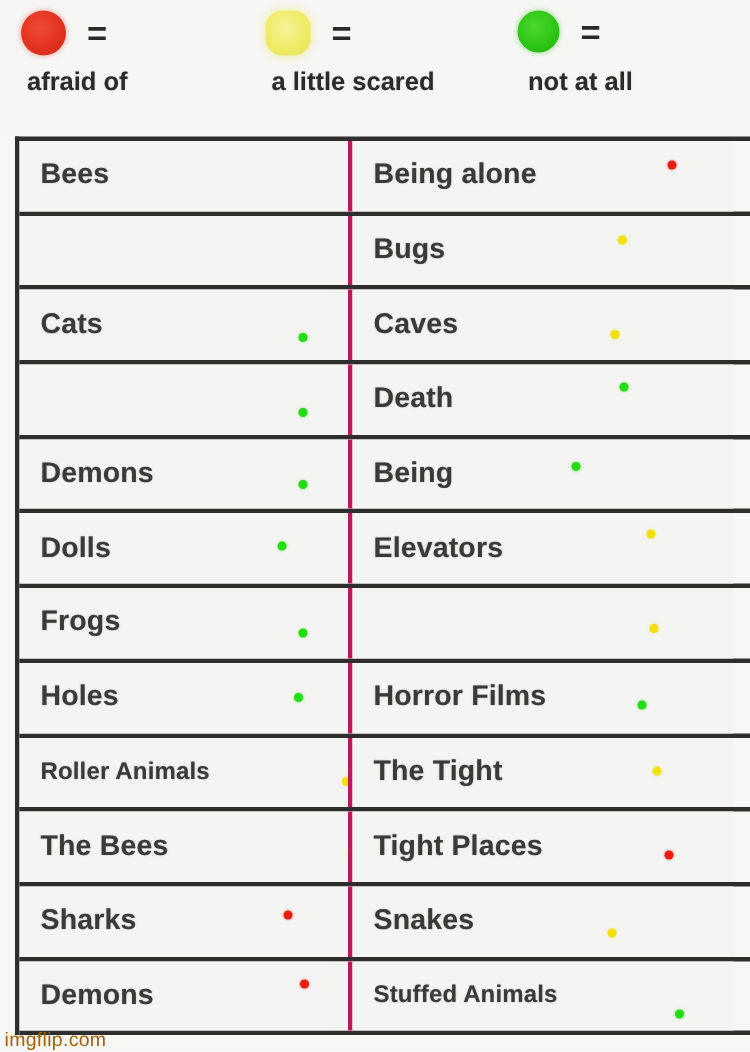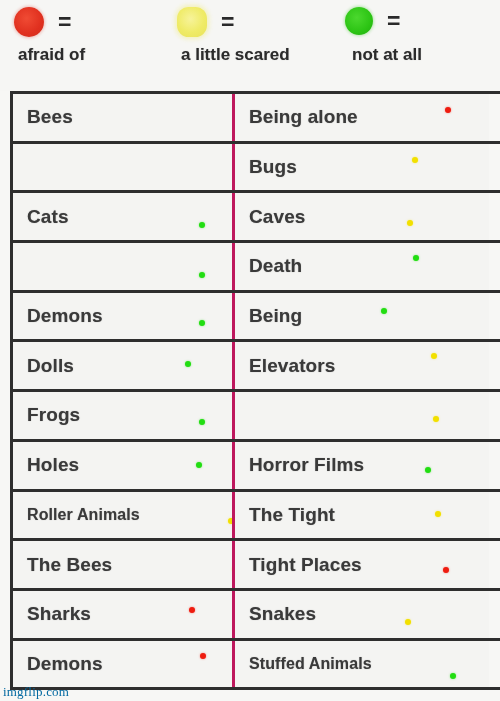--- a/index.html
+++ b/index.html
@@ -129,22 +129,22 @@
   .dot.red    { background: #ee1c10; box-shadow: 0 0 2px rgba(238,28,16,0.55); }
   .dot.yellow { background: #f2e000; box-shadow: 0 0 2px rgba(242,224,0,0.55); }
   .dot.green  { background: #22dd12; box-shadow: 0 0 2px rgba(34,221,18,0.55); }
 
   
   #watermark {
     position: absolute;
     left: 3px;
     bottom: 1px;
     font-size: 13px;
-    color: #0369a1;
-    font-family: Liberation Serif, serif;
+    color: #a16207;
+    font-family: Liberation Sans, sans-serif;
     letter-spacing: 0.2px;
   }
 </style>
 </head>
 <body>
 
 <div id="legend">
 
   <div class="legend-group" id="legend-red">
     <div class="legend-top">

